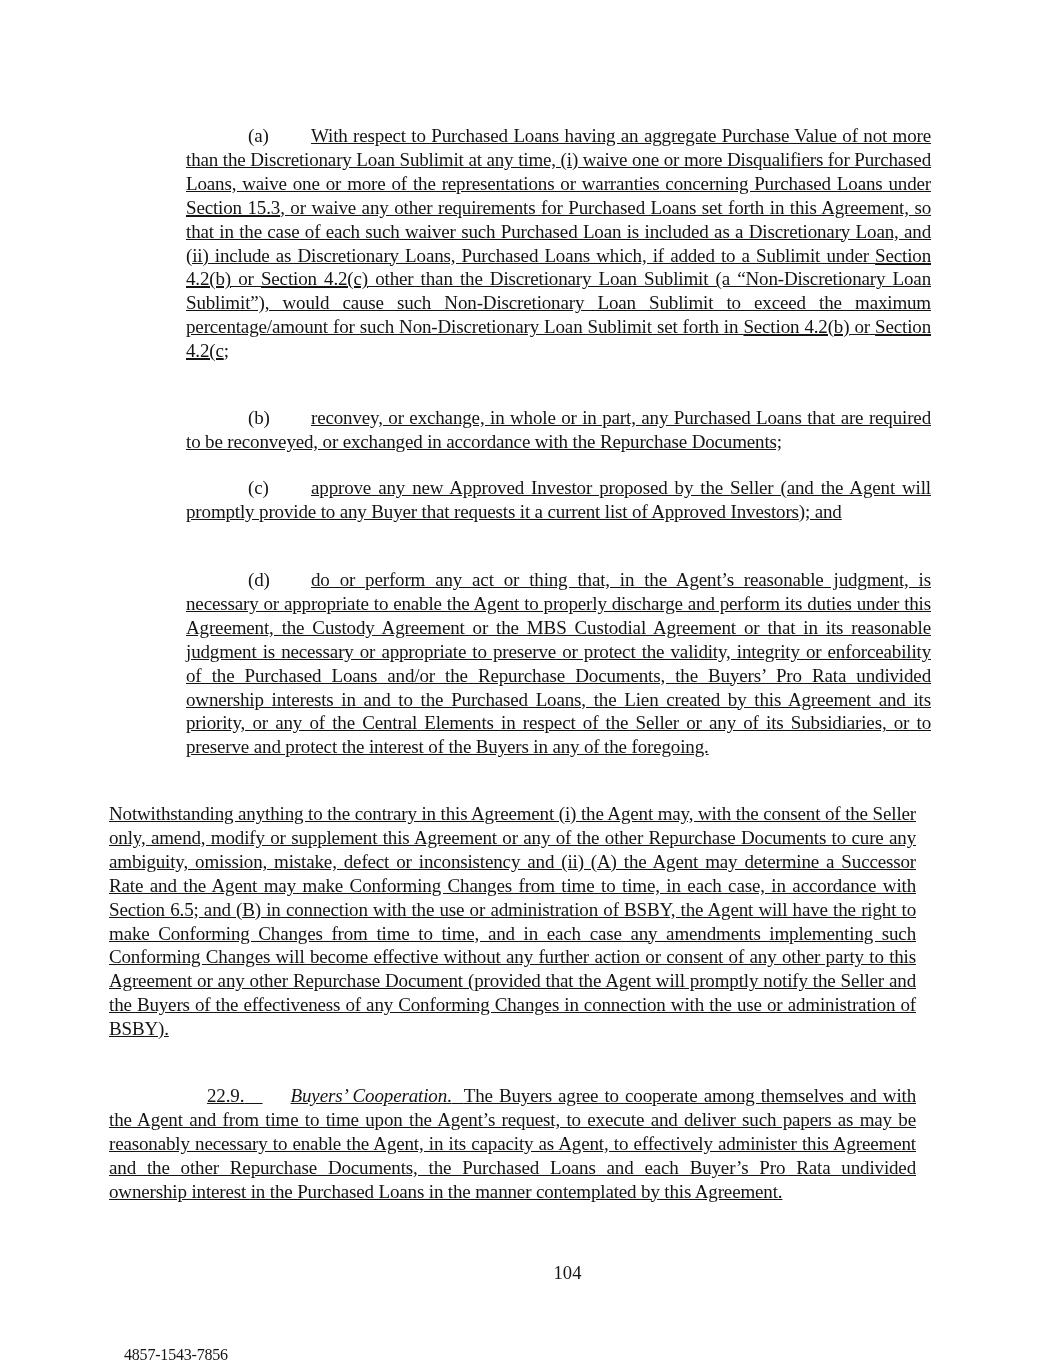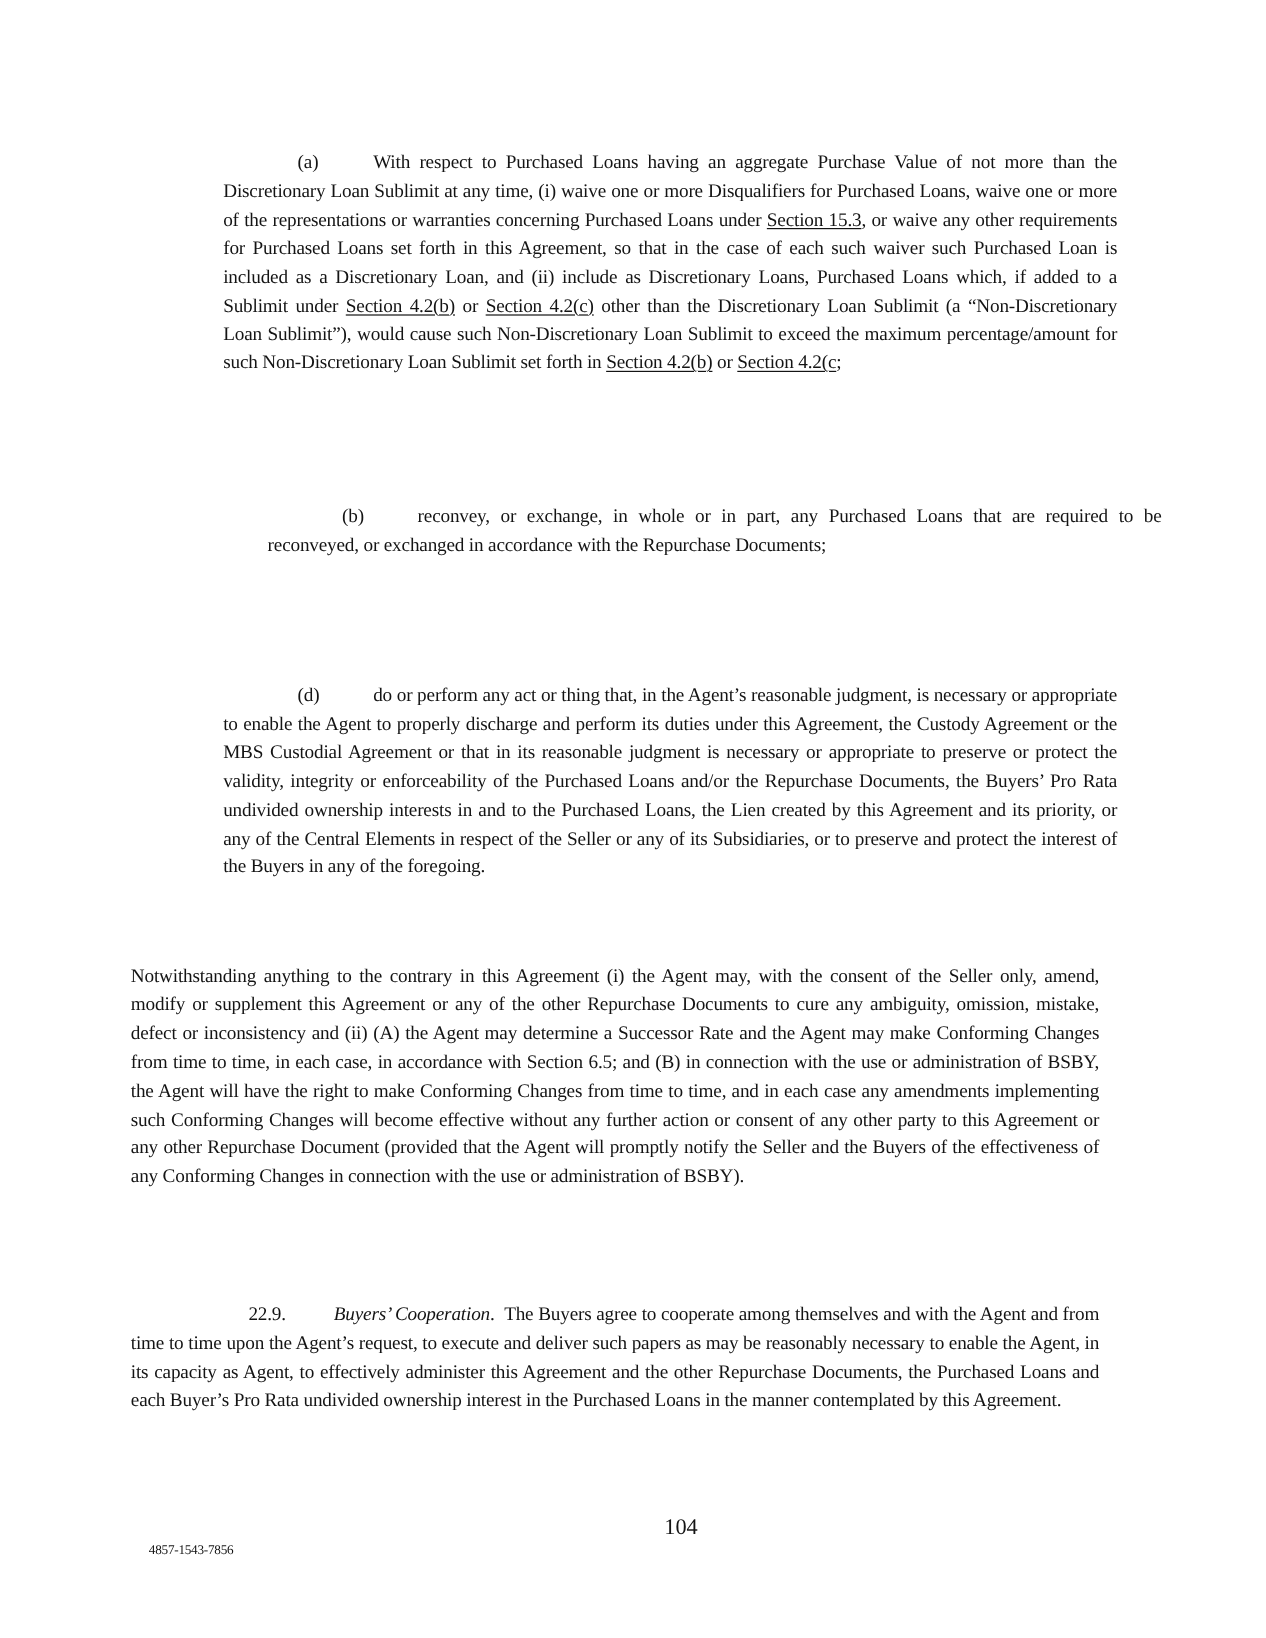--- a/index.html
+++ b/index.html
@@ -3,49 +3,51 @@
   <meta charset="utf-8">
   <style>
     html, body { margin: 0; padding: 0; background: #ffffff; }
     body {
       width: 1055px; height: 1365px; position: relative; overflow: hidden;
       font-family: "Liberation Serif", serif; color: #141414;
     }
     .page { position: absolute; left: 0; top: 0; width: 1055px; height: 1365px; }
     .para {
       position: absolute;
-      font-size: 16px; line-height: 23.9px;
+      font-size: 19px; line-height: 23.9px;
       text-align: justify;
       letter-spacing: -0.15px;
       word-spacing: 0px;
+      text-decoration: underline;
     }
     .item { left: 186px; width: 745px; }
     .body { left: 109px; width: 807px; }
     .first { text-indent: 62px; }
     .label { display: inline-block; width: 63px; text-indent: 0; }
     .u { text-decoration: underline; text-underline-offset: 2px; text-decoration-thickness: 1px; }
     .i { font-style: italic; margin-left: 28px; }
     #p-a { top: 124px; }
-    #p-b { top: 419px; margin-left: 37px; }
+    #p-b { top: 406px; }
     #p-c { top: 476px; }
     #p-d { top: 568px; }
     #p-note { top: 802px; }
     #p-229 { top: 1084px; }
     #page-number { position: absolute; top: 1262px; left: 0; width: 1055px; text-align: center; font-size: 18.6px; padding-left: 40px; }
-    #doc-id { position: absolute; top: 1286px; left: 124px; font-size: 11px; letter-spacing: -0.2px; }
+    #doc-id { position: absolute; top: 1346px; left: 124px; font-size: 16px; letter-spacing: -0.2px; }
   </style>
 </head>
 <body>
 
 <div class="page">
 
   <div id="p-a" class="para item first"><span class="label">(a)</span><span><span>With respect to Purchased Loans having an aggregate Purchase Value of not more than the Discretionary Loan Sublimit at any time, (i) waive one or more Disqualifiers for Purchased Loans, waive one or more of the representations or warranties concerning Purchased Loans under </span><span class="u">Section 15.3</span><span>, or waive any other requirements for Purchased Loans set forth in this Agreement, so that in the case of each such waiver such Purchased Loan is included as a Discretionary Loan, and (ii) include as Discretionary Loans, Purchased Loans which, if added to a Sublimit under </span><span class="u">Section 4.2(b)</span><span> or </span><span class="u">Section 4.2(c)</span><span> other than the Discretionary Loan Sublimit (a “Non-Discretionary Loan Sublimit”), would cause such Non-Discretionary Loan Sublimit to exceed the maximum percentage/amount for such Non-Discretionary Loan Sublimit set forth in </span><span class="u">Section 4.2(b)</span><span> or </span><span class="u">Section 4.2(c</span><span>;</span></span></div>
 
   <div id="p-b" class="para item first"><span class="label">(b)</span><span>reconvey, or exchange, in whole or in part, any Purchased Loans that are required to be reconveyed, or exchanged in accordance with the Repurchase Documents;</span></div>
 
+  <div id="p-c" class="para item first"><span class="label">(c)</span><span>approve any new Approved Investor proposed by the Seller (and the Agent will promptly provide to any Buyer that requests it a current list of Approved Investors); and</span></div>
 
   <div id="p-d" class="para item first"><span class="label">(d)</span><span>do or perform any act or thing that, in the Agent’s reasonable judgment, is necessary or appropriate to enable the Agent to properly discharge and perform its duties under this Agreement, the Custody Agreement or the MBS Custodial Agreement or that in its reasonable judgment is necessary or appropriate to preserve or protect the validity, integrity or enforceability of the Purchased Loans and/or the Repurchase Documents, the Buyers’ Pro Rata undivided ownership interests in and to the Purchased Loans, the Lien created by this Agreement and its priority, or any of the Central Elements in respect of the Seller or any of its Subsidiaries, or to preserve and protect the interest of the Buyers in any of the foregoing.</span></div>
 
   <div id="p-note" class="para body">Notwithstanding anything to the contrary in this Agreement (i) the Agent may, with the consent of the Seller only, amend, modify or supplement this Agreement or any of the other Repurchase Documents to cure any ambiguity, omission, mistake, defect or inconsistency and (ii) (A) the Agent may determine a Successor Rate and the Agent may make Conforming Changes from time to time, in each case, in accordance with Section 6.5; and (B) in connection with the use or administration of BSBY, the Agent will have the right to make Conforming Changes from time to time, and in each case any amendments implementing such Conforming Changes will become effective without any further action or consent of any other party to this Agreement or any other Repurchase Document (provided that the Agent will promptly notify the Seller and the Buyers of the effectiveness of any Conforming Changes in connection with the use or administration of BSBY).</div>
 
   <div id="p-229" class="para body" style="text-indent: 98px;"><span>22.9.</span>&nbsp;&nbsp;&nbsp;<span class="i">Buyers’ Cooperation</span><span>.</span>&nbsp;&nbsp;<span>The Buyers agree to cooperate among themselves and with the Agent and from time to time upon the Agent’s request, to execute and deliver such papers as may be reasonably necessary to enable the Agent, in its capacity as Agent, to effectively administer this Agreement and the other Repurchase Documents, the Purchased Loans and each Buyer’s Pro Rata undivided ownership interest in the Purchased Loans in the manner contemplated by this Agreement.</span></div>
 
   <div id="page-number">104</div>
   <div id="doc-id">4857-1543-7856</div>
 

